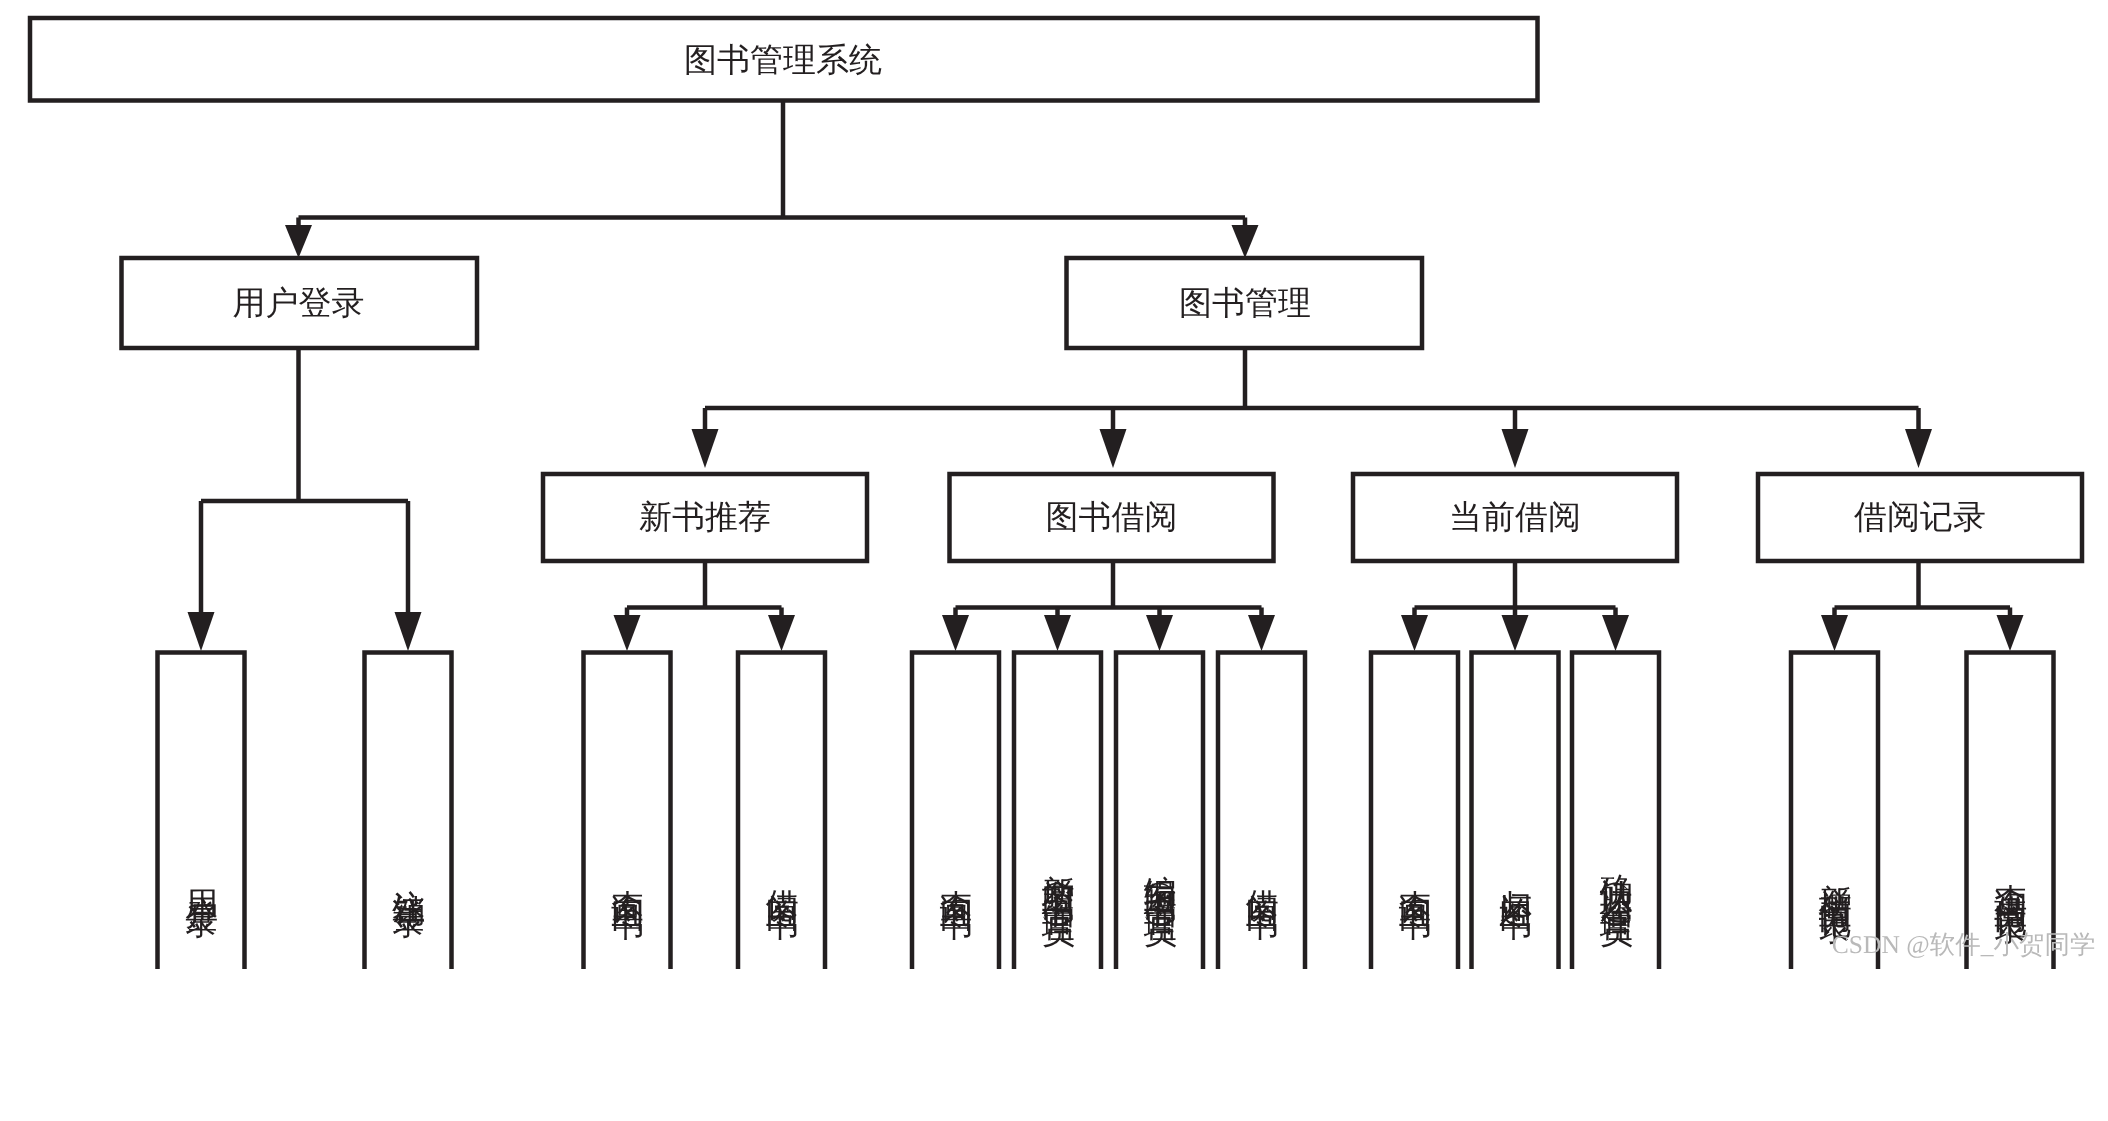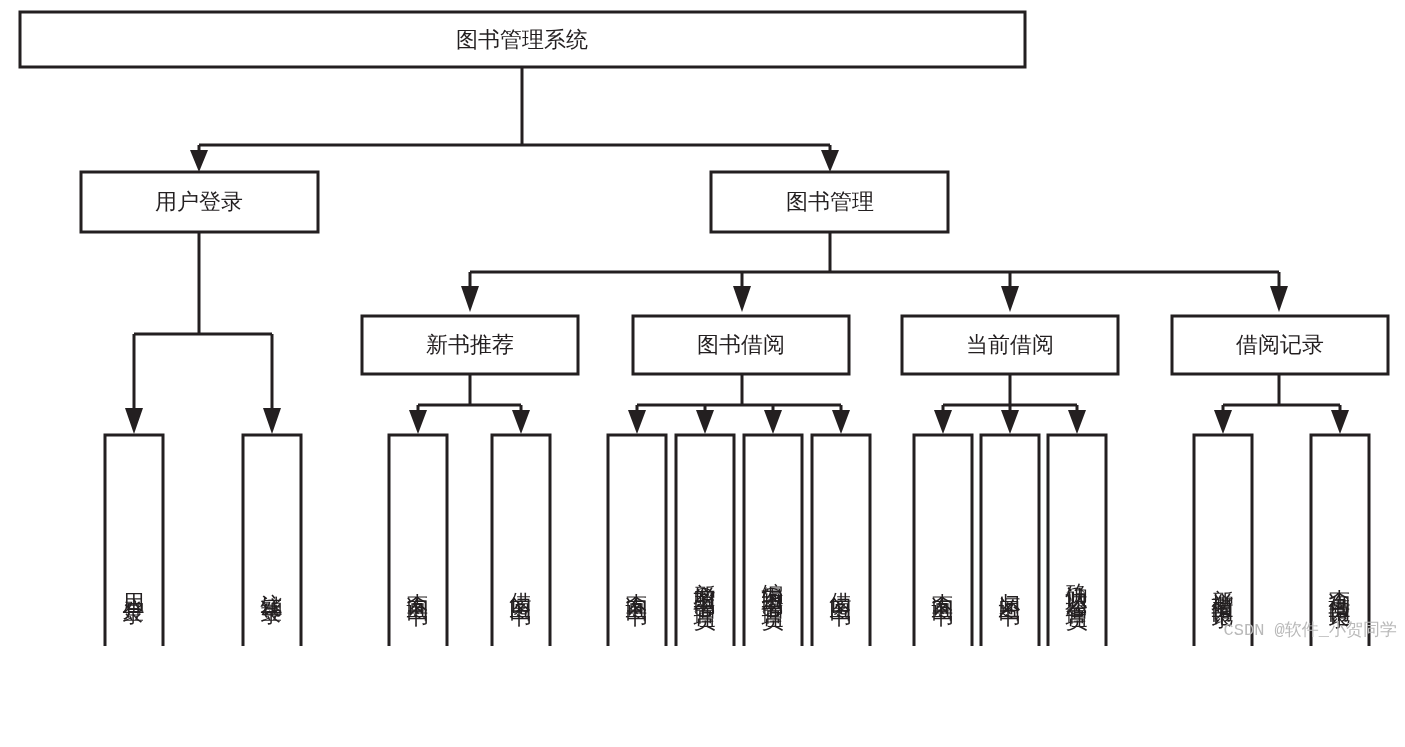--- a/index.html
+++ b/index.html
@@ -57,21 +57,21 @@
     text-orientation: upright;
     glyph-orientation-vertical: 0;
     text-anchor: middle;
     dominant-baseline: central;
     letter-spacing: 4px;
   }
   .watermark {
     position: absolute;
     right: 8px;
     bottom: 5px;
-    font-family: Liberation Mono, monospace;
+    font-family: Liberation Serif, serif;
     font-size: 17px;
     color: #b9b9b9;
     white-space: nowrap;
     pointer-events: none;
     user-select: none;
   }
 </style>
 </head>
 <body>
 

